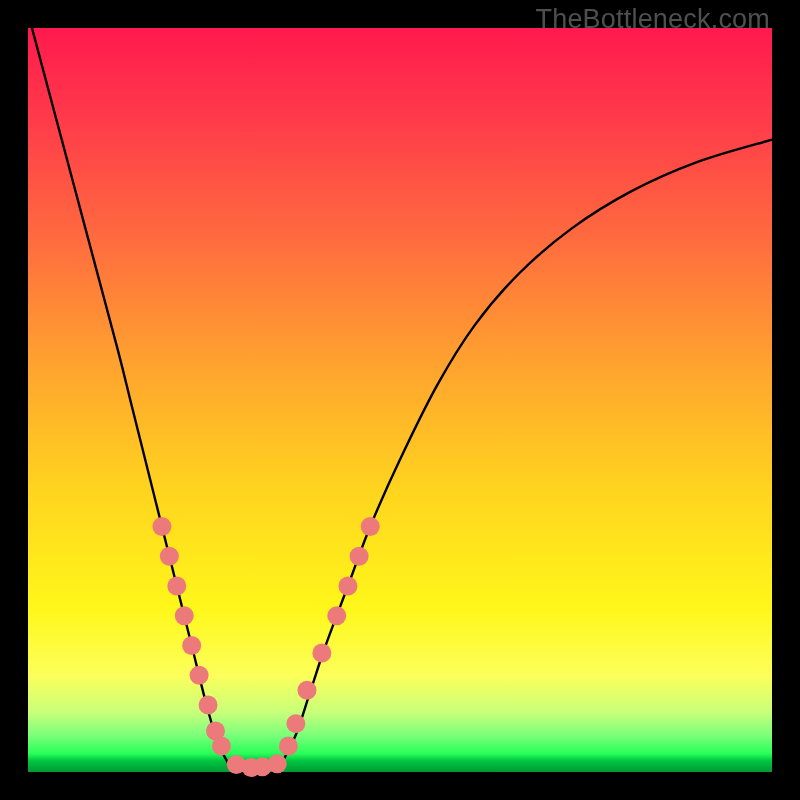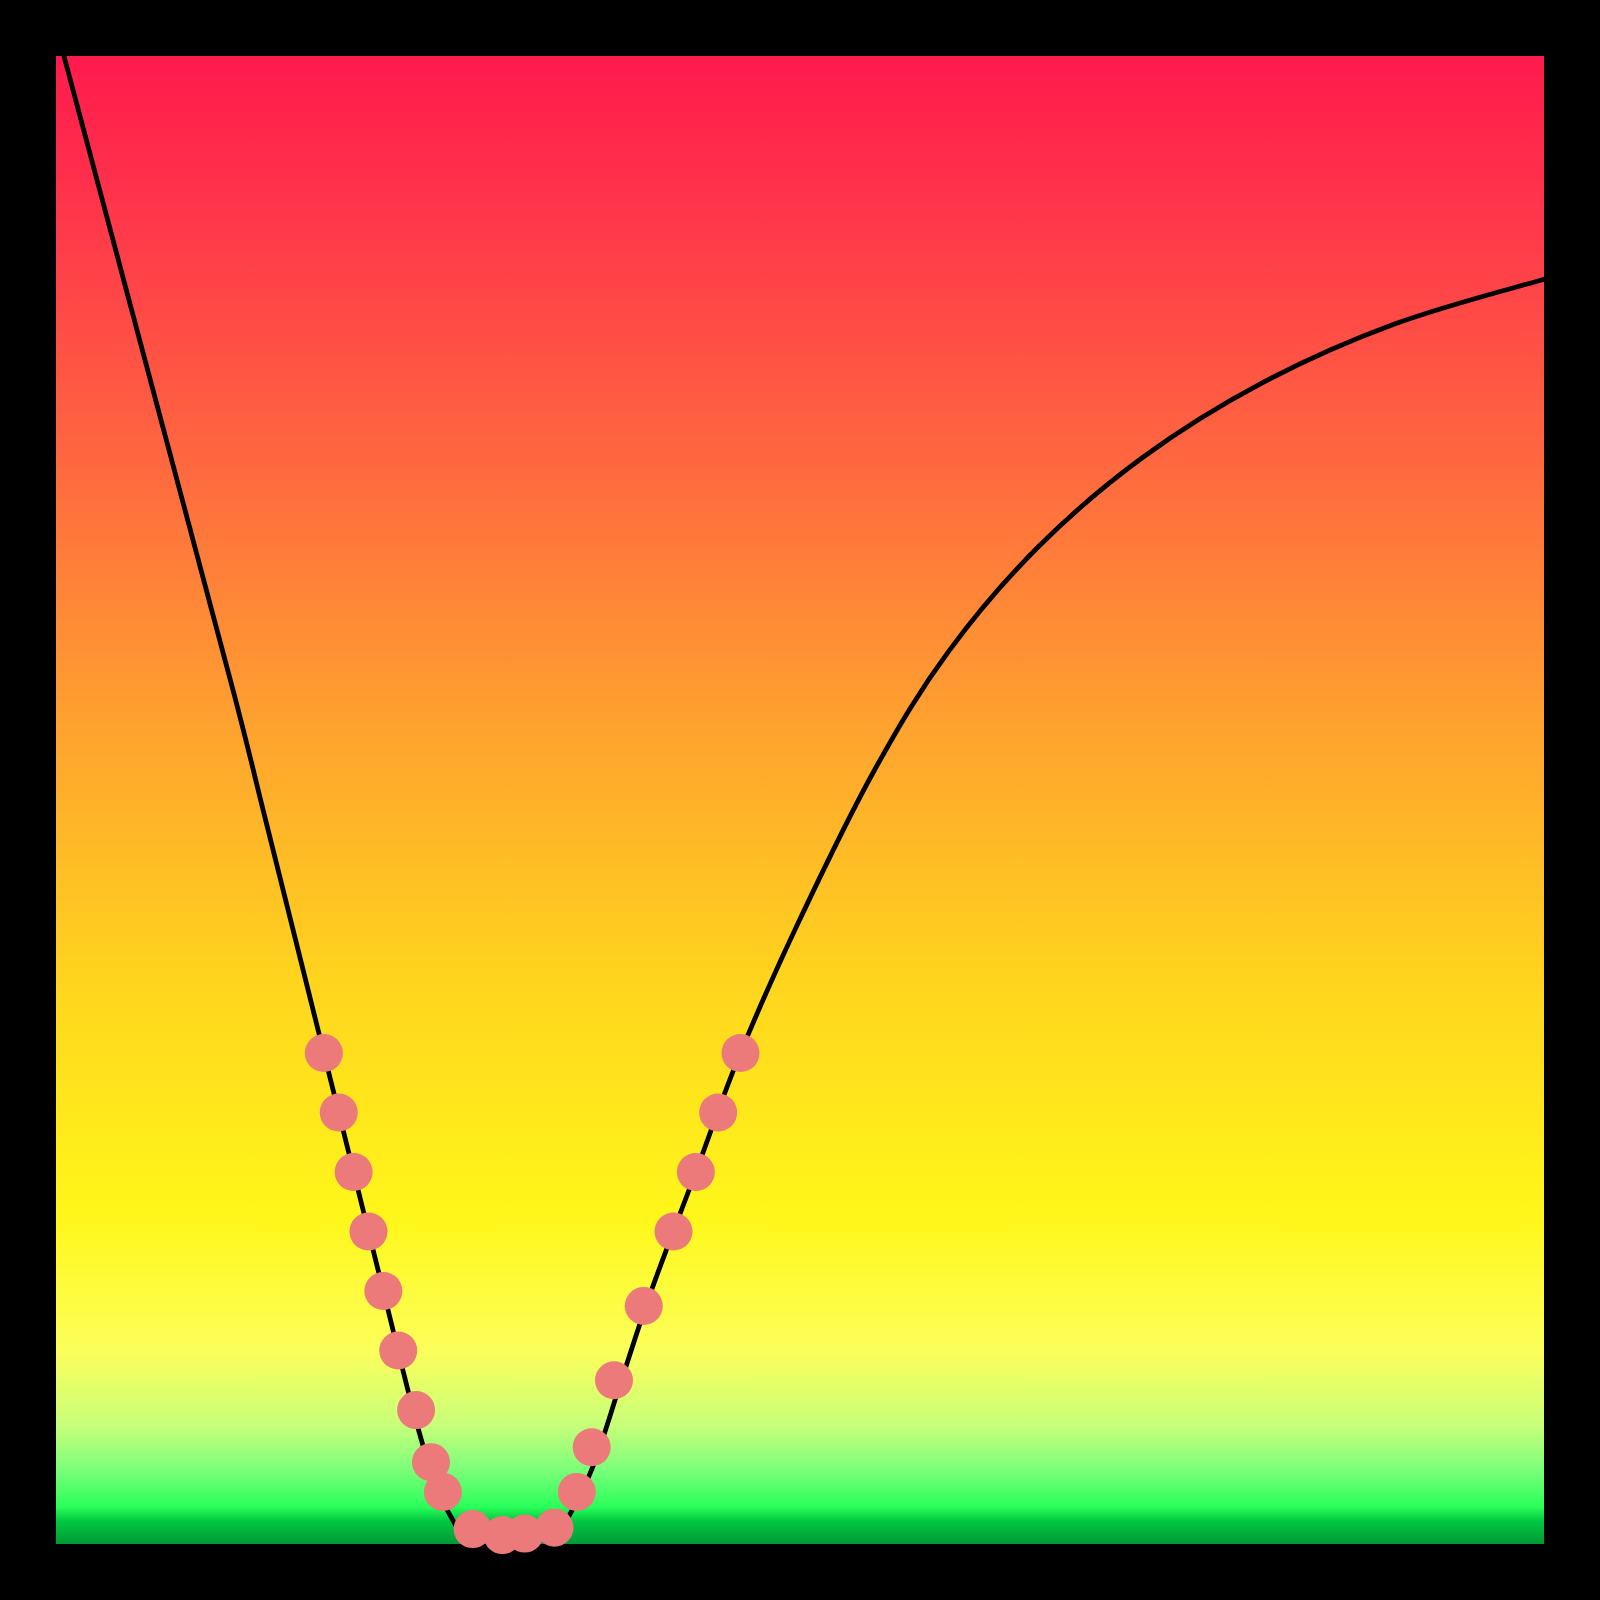--- a/index.html
+++ b/index.html
@@ -98,13 +98,14 @@
         <circle class="dot" cx="267.84" cy="695.64" r="9.5"></circle>
         <circle class="dot" cx="279" cy="662.16" r="9.5"></circle>
         <circle class="dot" cx="293.88" cy="624.96" r="9.5"></circle>
         <circle class="dot" cx="308.76" cy="587.76" r="9.5"></circle>
         <circle class="dot" cx="319.92" cy="558" r="9.5"></circle>
         <circle class="dot" cx="331.08" cy="528.24" r="9.5"></circle>
         <circle class="dot" cx="342.24" cy="498.48" r="9.5"></circle>
       </g>
   </svg>
 
+  <div class="watermark">TheBottleneck.com</div>
 </div>
 
 </body></html>

